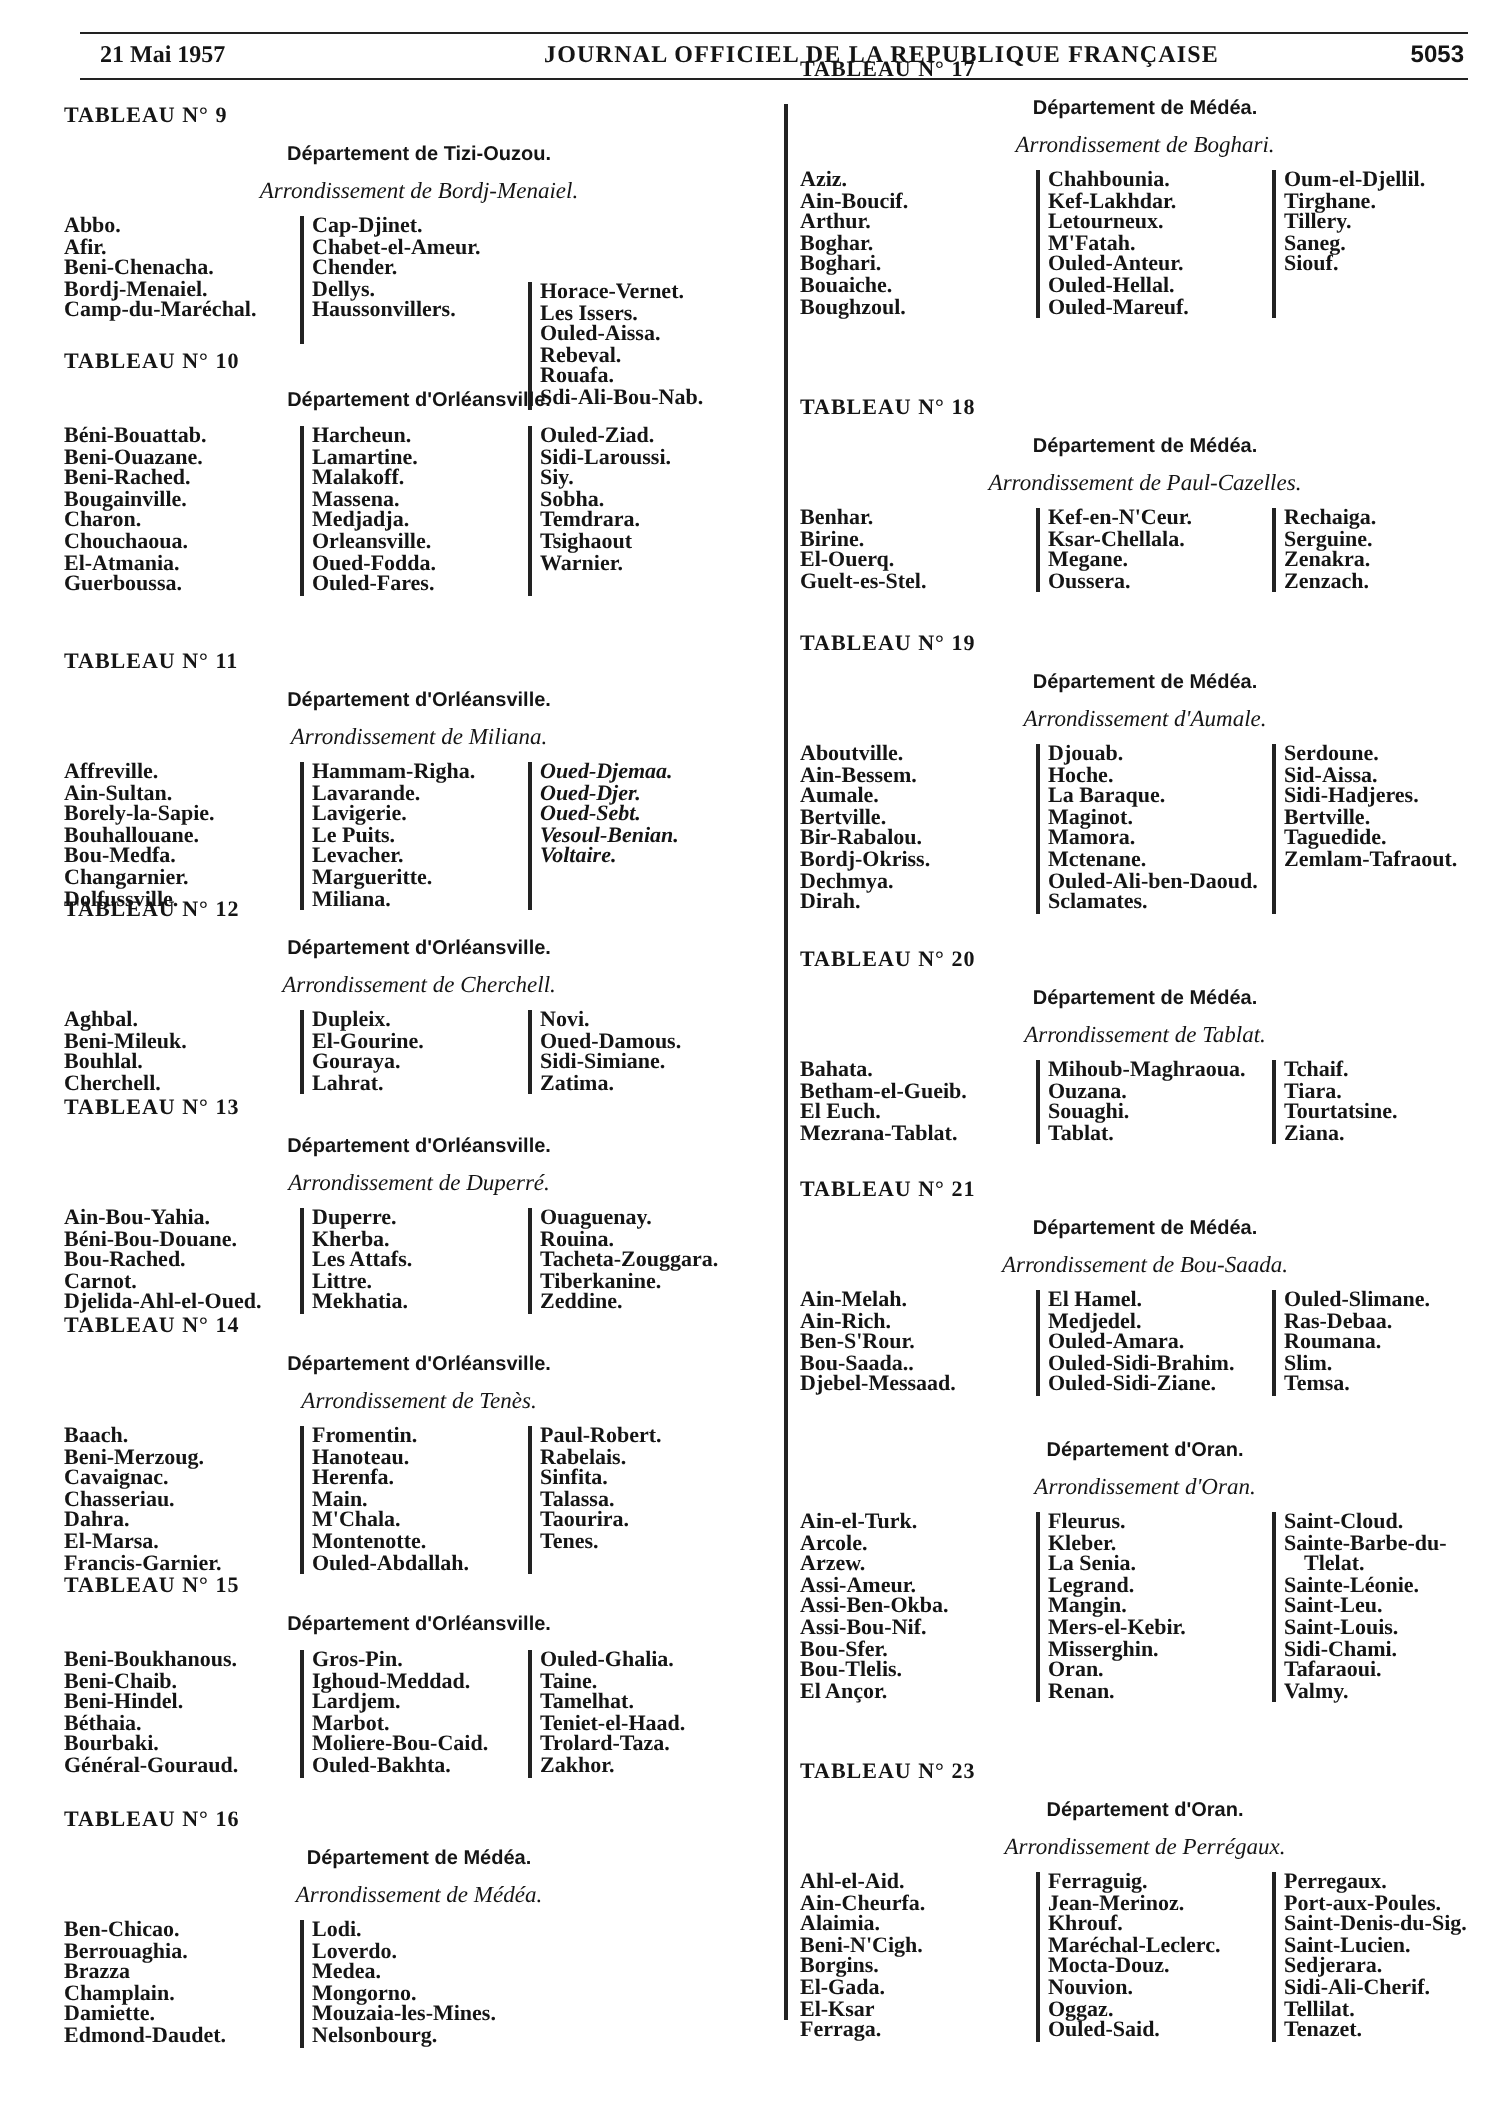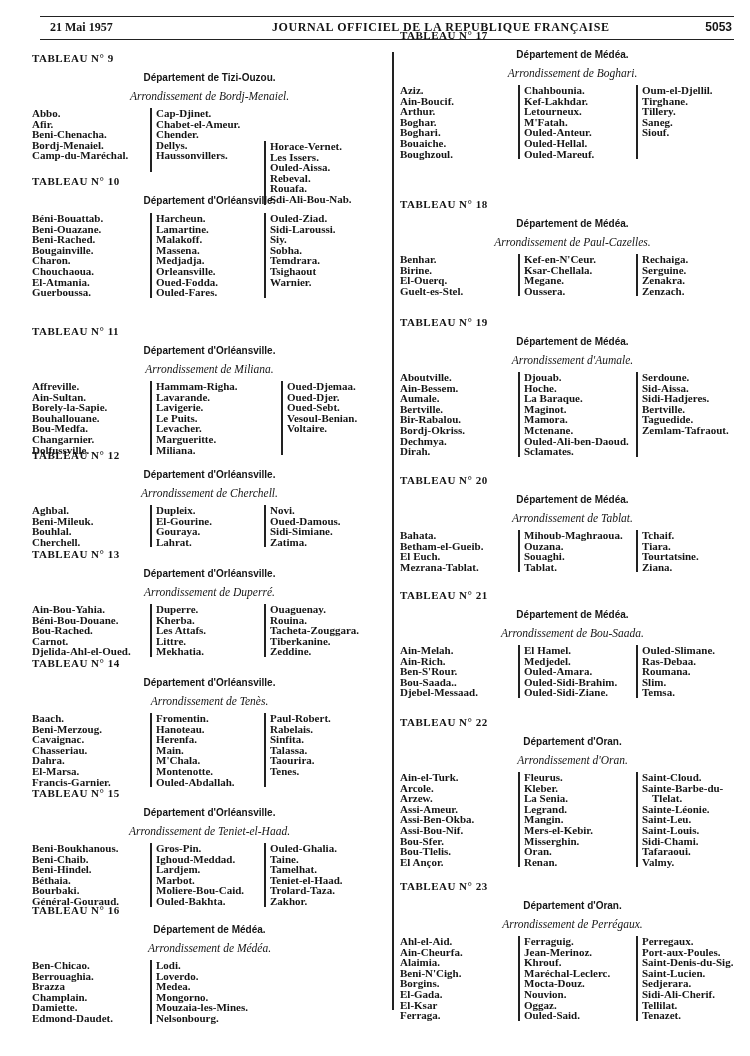--- a/index.html
+++ b/index.html
@@ -120,21 +120,21 @@
         </div>
         <div class="c c2" style="left: 118px; height: 74.2px;">
           <div>Hammam-Righa.</div>
           <div>Lavarande.</div>
           <div>Lavigerie.</div>
           <div>Le Puits.</div>
           <div>Levacher.</div>
           <div>Margueritte.</div>
           <div>Miliana.</div>
         </div>
-        <div class="c c3" style="left: 249px; height: 74.2px;">
+        <div class="c c3" style="left: 232px; height: 74.2px; font-style: italic;">
           <div>Oued-Djemaa.</div>
           <div>Oued-Djer.</div>
           <div>Oued-Sebt.</div>
           <div>Vesoul-Benian.</div>
           <div>Voltaire.</div>
         </div>
       </div>
     </div>
     <div class="tableau" style="top: 447px;">
       <div class="t-num">TABLEAU N° 12</div>
@@ -218,21 +218,20 @@
           <div>Sinfita.</div>
           <div>Talassa.</div>
           <div>Taourira.</div>
           <div>Tenes.</div>
         </div>
       </div>
     </div>
     <div class="tableau" style="top: 785px;">
       <div class="t-num">TABLEAU N° 15</div>
       <div class="t-dep">Département d'Orléansville.</div>
-      <div class="t-arr">Arrondissement de Teniet-el-Haad.</div>
       <div class="cols" style="height: 65.6px;">
         <div class="c c1" style="left: 0px;">
           <div>Beni-Boukhanous.</div>
           <div>Beni-Chaib.</div>
           <div>Beni-Hindel.</div>
           <div>Béthaia.</div>
           <div>Bourbaki.</div>
           <div>Général-Gouraud.</div>
         </div>
         <div class="c c2" style="left: 118px; height: 63.6px;">
@@ -418,21 +417,20 @@
         <div class="c c3" style="left: 236px; height: 53px;">
           <div>Ouled-Slimane.</div>
           <div>Ras-Debaa.</div>
           <div>Roumana.</div>
           <div>Slim.</div>
           <div>Temsa.</div>
         </div>
       </div>
     </div>
     <div class="tableau" style="top: 714px;">
-      <div class="t-num">TABLEAU N° 22</div>
       <div class="t-dep">Département d'Oran.</div>
       <div class="t-arr">Arrondissement d'Oran.</div>
       <div class="cols" style="height: 97.4px;">
         <div class="c c1" style="left: 0px;">
           <div>Ain-el-Turk.</div>
           <div>Arcole.</div>
           <div>Arzew.</div>
           <div>Assi-Ameur.</div>
           <div>Assi-Ben-Okba.</div>
           <div>Assi-Bou-Nif.</div>

